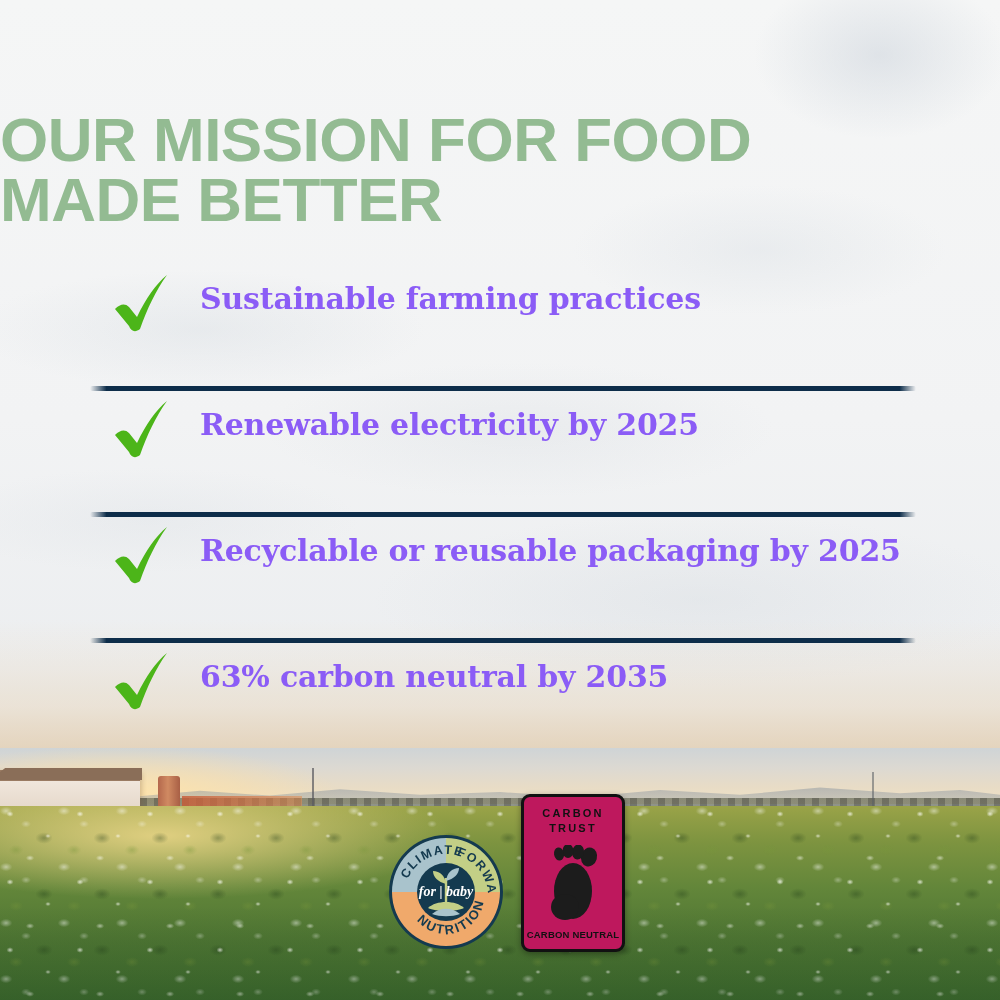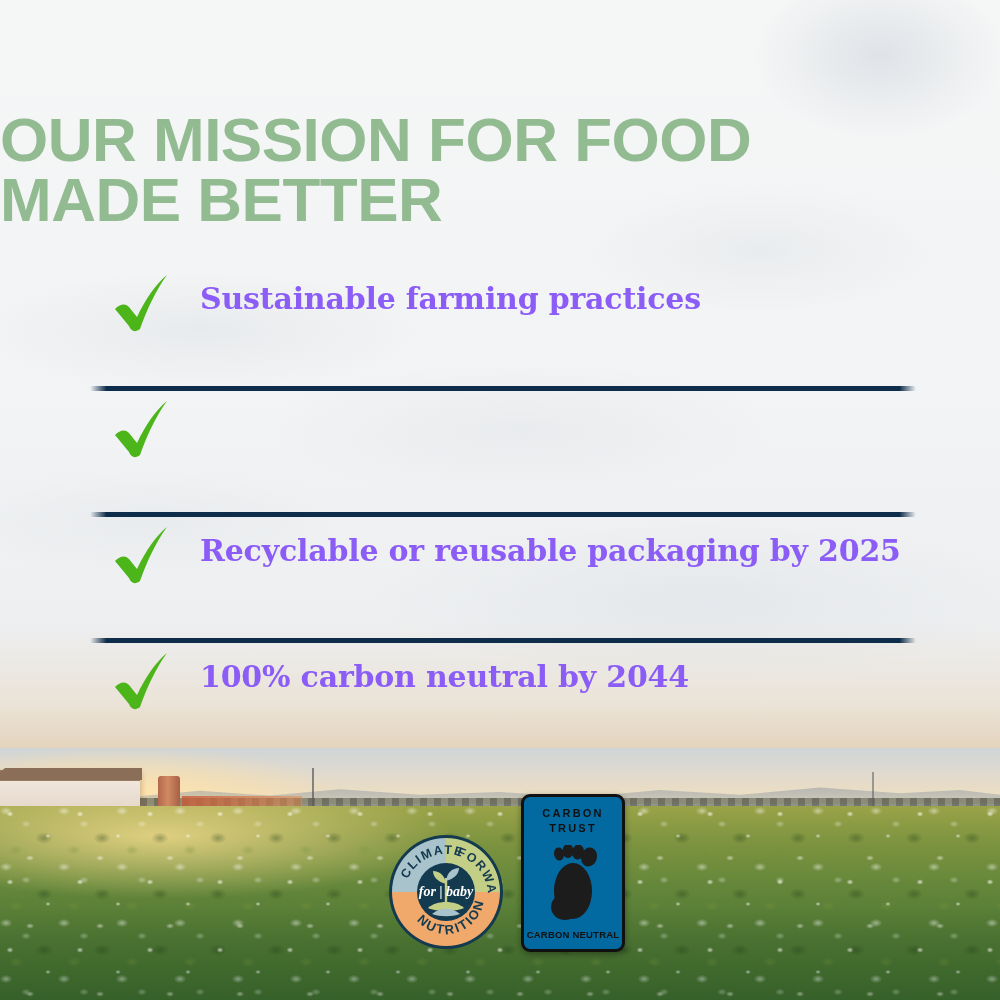--- a/index.html
+++ b/index.html
@@ -202,21 +202,21 @@
   
   .badge-climate {
     position: absolute;
     left: 388px; top: 834px;
     width: 116px; height: 116px;
   }
   .badge-carbon {
     position: absolute;
     left: 521px; top: 794px;
     width: 98px; height: 152px;
-    background: #0369a1;
+    background: #be185d;
     border-radius: 9px;
     border: 3px solid #111111;
     box-shadow: 0 2px 6px rgba(0,0,0,.35);
     overflow: hidden;
   }
   .ct-top {
     position: absolute; left: 0; top: 9px; width: 98px;
     text-align: center;
     font-family: "Liberation Sans", sans-serif;
     font-size: 11px; font-weight: 700;
@@ -280,40 +280,41 @@
       <span class="row-label">Sustainable farming practices</span>
       <span class="divider"></span>
     </div>
 
     <div class="row">
       <span class="check">
         <svg viewBox="0 0 66 66" width="66" height="66" aria-hidden="true">
           <path d="M7 38 C12 33 17 32 21 36 L29 46 C38 27 48 13 59 4 C48 19 39 38 32 58 C27 62 23 60 21 55 Z" fill="#4CB519"></path>
         </svg>
       </span>
+      <span class="row-label">Renewable electricity by 2025</span>
       <span class="divider"></span>
     </div>
 
     <div class="row">
       <span class="check">
         <svg viewBox="0 0 66 66" width="66" height="66" aria-hidden="true">
           <path d="M7 38 C12 33 17 32 21 36 L29 46 C38 27 48 13 59 4 C48 19 39 38 32 58 C27 62 23 60 21 55 Z" fill="#4CB519"></path>
         </svg>
       </span>
       <span class="row-label">Recyclable or reusable packaging by 2025</span>
       <span class="divider"></span>
     </div>
 
     <div class="row">
       <span class="check">
         <svg viewBox="0 0 66 66" width="66" height="66" aria-hidden="true">
           <path d="M7 38 C12 33 17 32 21 36 L29 46 C38 27 48 13 59 4 C48 19 39 38 32 58 C27 62 23 60 21 55 Z" fill="#4CB519"></path>
         </svg>
       </span>
-      <span class="row-label">100% carbon neutral by 2044</span>
+      <span class="row-label">63% carbon neutral by 2035</span>
 
     </div>
 
   </div>
 
   <div class="badge-climate">
     <svg viewBox="0 0 116 116" width="116" height="116">
       <defs>
         <path id="arcTop" d="M 16 62 A 42 42 0 0 1 100 62" fill="none"></path>
         <path id="arcBot" d="M 20 62 A 38 38 0 0 0 96 62" fill="none"></path>

